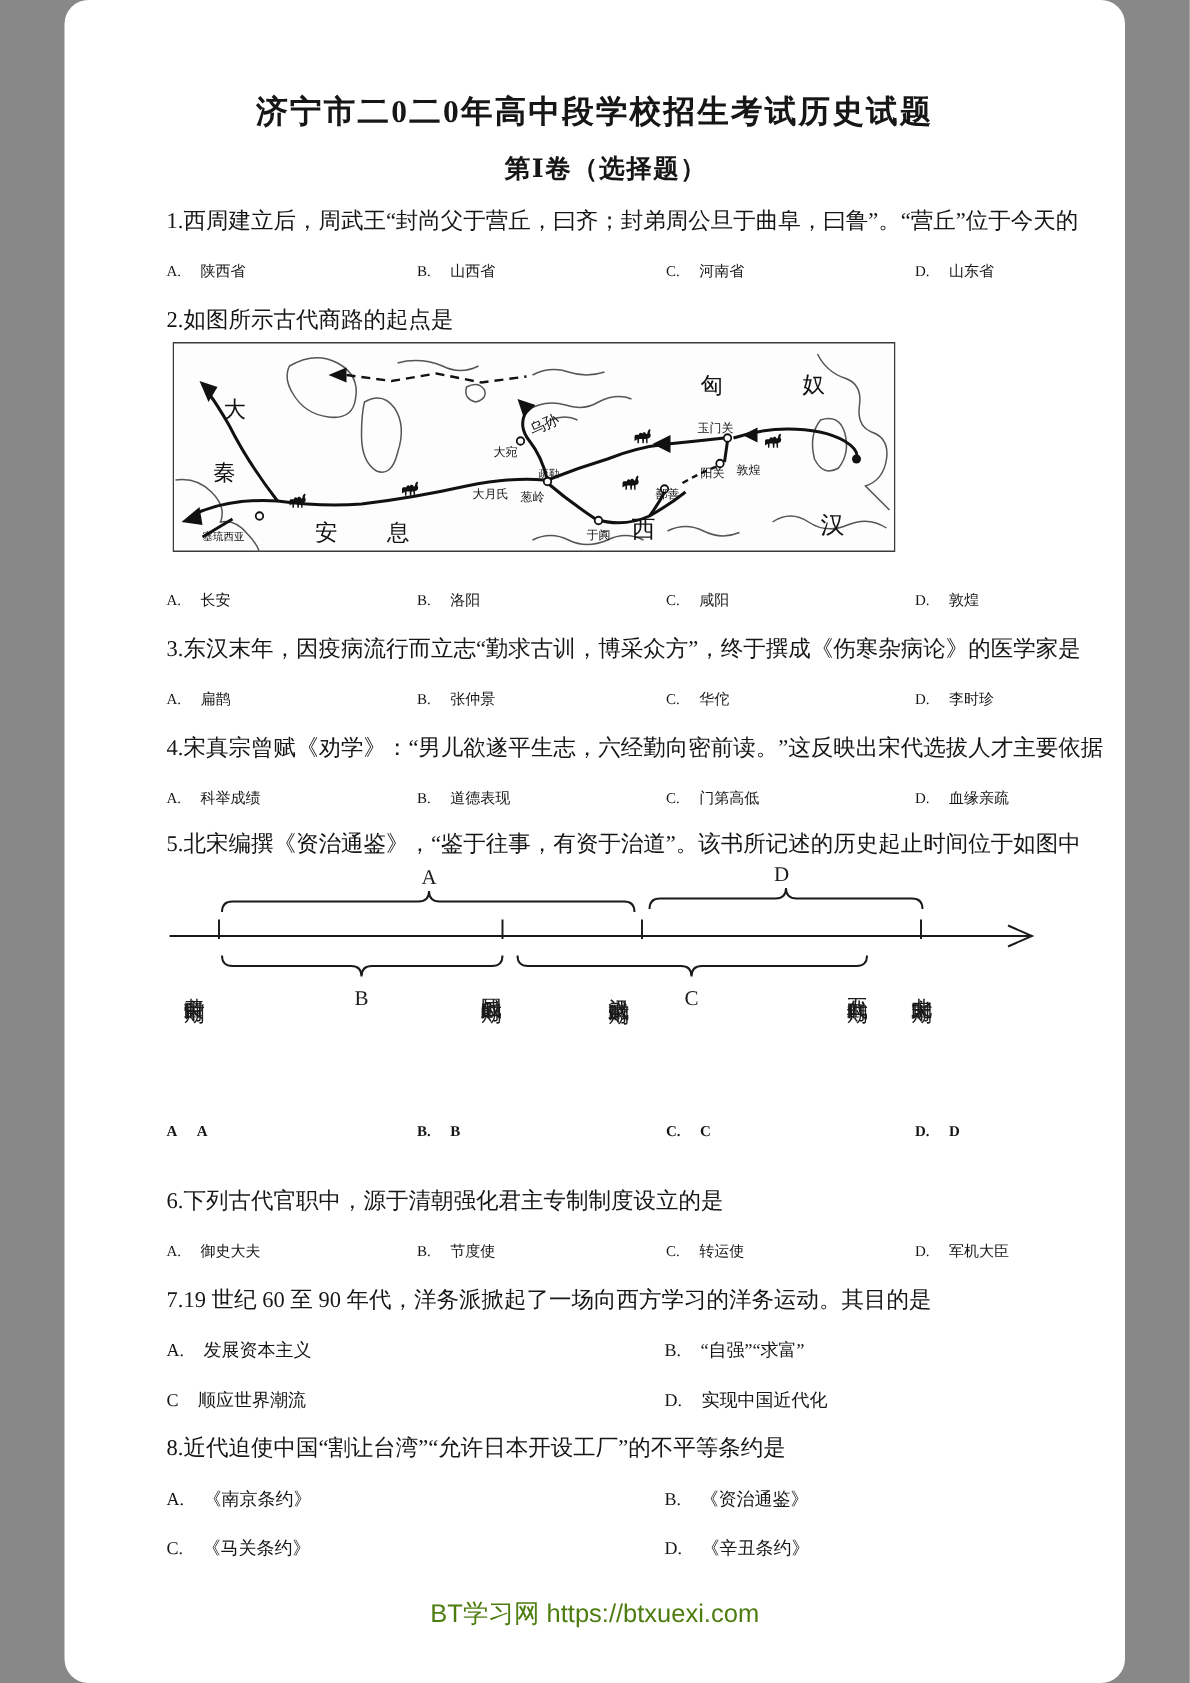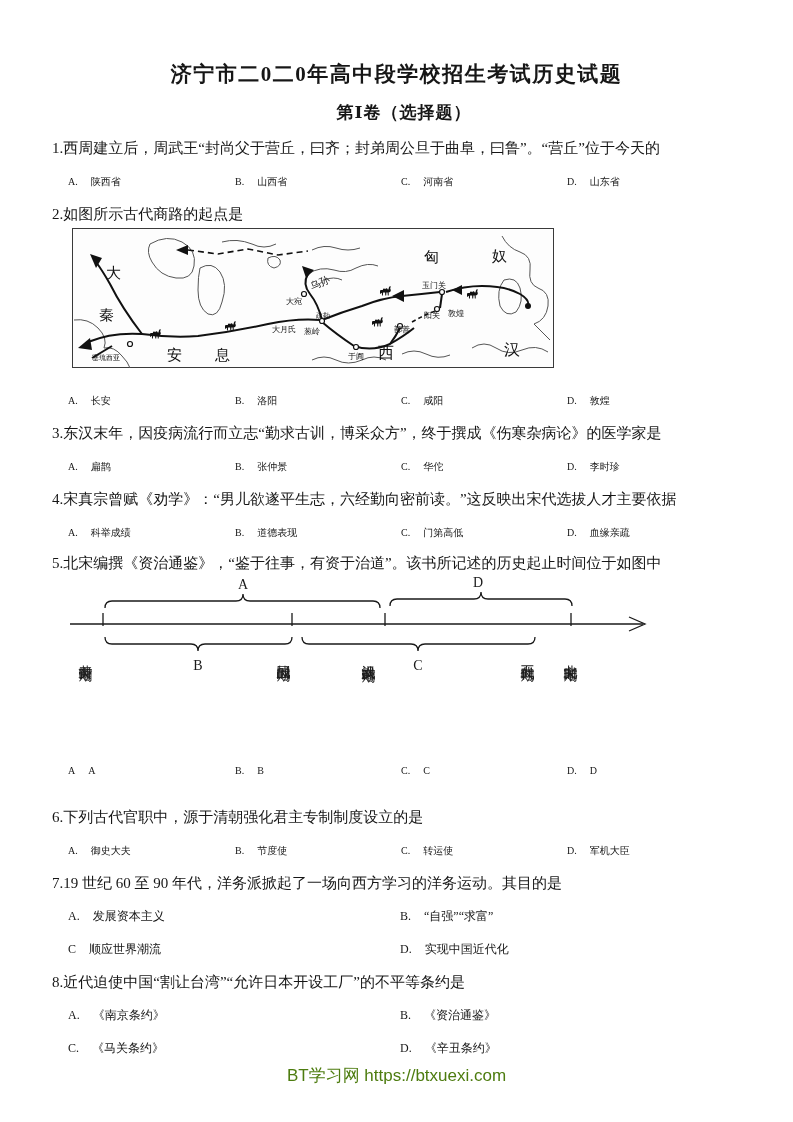--- a/index.html
+++ b/index.html
@@ -1,24 +1,25 @@
 <!DOCTYPE html>
 <html><head>
 <meta charset="utf-8">
 <style>
   html,body { margin:0; padding:0; background:#888; }
   .page {
-    width:793px; height:1122px; margin:0 auto; background:#ffffff;
+    width:707px; height:1122px; margin:0 auto; background:#ffffff;
     position:relative; overflow:hidden;
     font-family:"Liberation Serif","DejaVu Serif",serif;
     color:#161616;
+    border-radius:16px;
   }
   .doc-title { padding-top:60px; text-align:center; font-size:21px; font-weight:700; letter-spacing:1.5px; }
   .section-title { margin-top:13px; text-align:center; font-size:17px; font-weight:700; letter-spacing:1px;padding-left:15px; }
-  .qtext { margin:16px 36px 0 52px; font-size:15px; line-height:17px; white-space:nowrap; }
+  .qtext { margin:16px 36px 0 68px; font-size:15px; line-height:17px; white-space:nowrap; }
   .opts4 { display:grid; grid-template-columns:167px 166px 166px 1fr; margin:16px 0 0 68px; font-size:10px; line-height:17px; }
   .opts2 { display:grid; grid-template-columns:332px 1fr; margin:16px 0 0 68px; font-size:12px; line-height:17px; }
   .opt-label { display:inline-block; margin-right:13px; }
   .map-fig { margin:5px 0 0 72px; width:482px; height:140px; display:block; }
   .map-fig text { fill:#111; }
   .tl-fig { position:relative; height:171px; margin-top:3px; }
   .tl-svg { position:absolute; left:0; top:0; }
   .tl-vlabel {
     position:absolute; top:79px; writing-mode:vertical-rl; text-orientation:upright;
     font-size:14px; line-height:16px; letter-spacing:1px; color:#1a1a1a;
@@ -193,21 +194,21 @@
           <text x="418" y="95" text-anchor="middle">C</text>
         </g>
       </svg>
       <div class="tl-vlabel" style="left:77px;">黄帝时期</div>
       <div class="tl-vlabel" style="left:275px;">战国时期</div>
       <div class="tl-vlabel" style="left:360px;">汉武帝时期</div>
       <div class="tl-vlabel" style="left:519px;">五代时期</div>
       <div class="tl-vlabel" style="left:562px;">北宋时期</div>
     </div>
 
-    <div class="opts4" style="margin-top:16px;">
+    <div class="opts4" style="margin-top:0;font-weight:bold;">
       <div><span class="opt-label">A</span><span>A</span></div>
       <div><span class="opt-label">B.</span><span>B</span></div>
       <div><span class="opt-label">C.</span><span>C</span></div>
       <div><span class="opt-label">D.</span><span>D</span></div>
     </div>
   </div>
 
   <div>
     <div class="qtext" style="margin-top:30px;">6.下列古代官职中，源于清朝强化君主专制制度设立的是</div>
     <div class="opts4">

